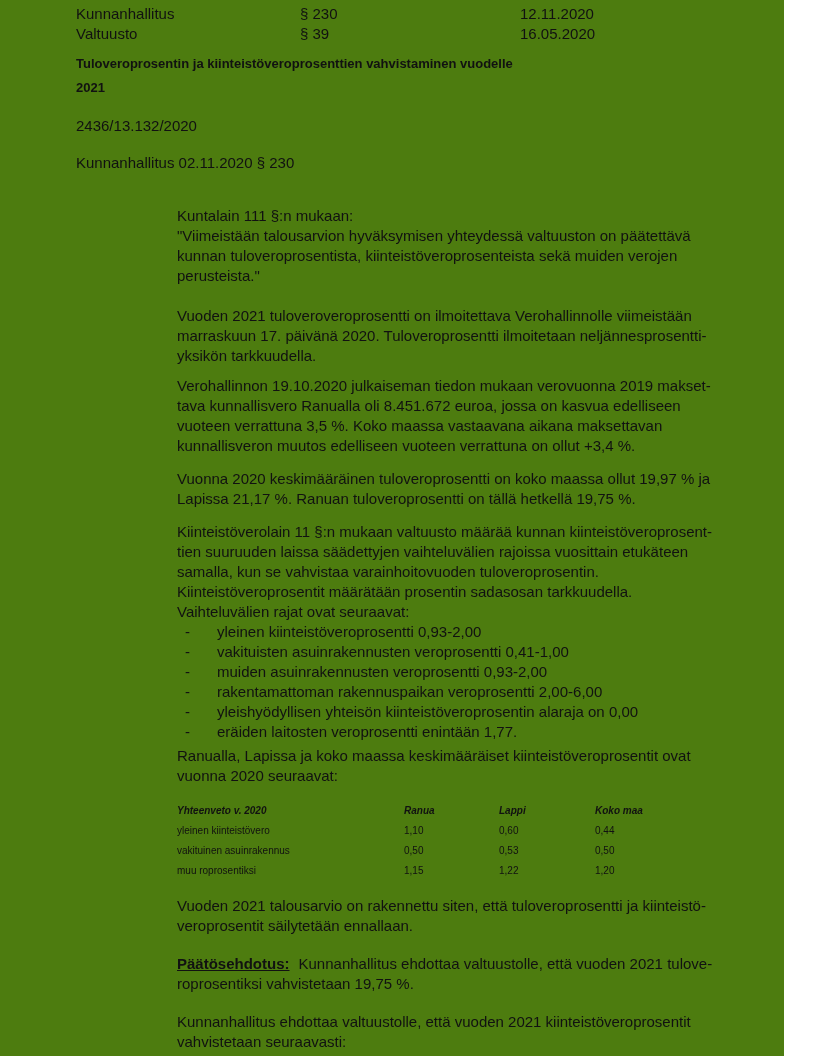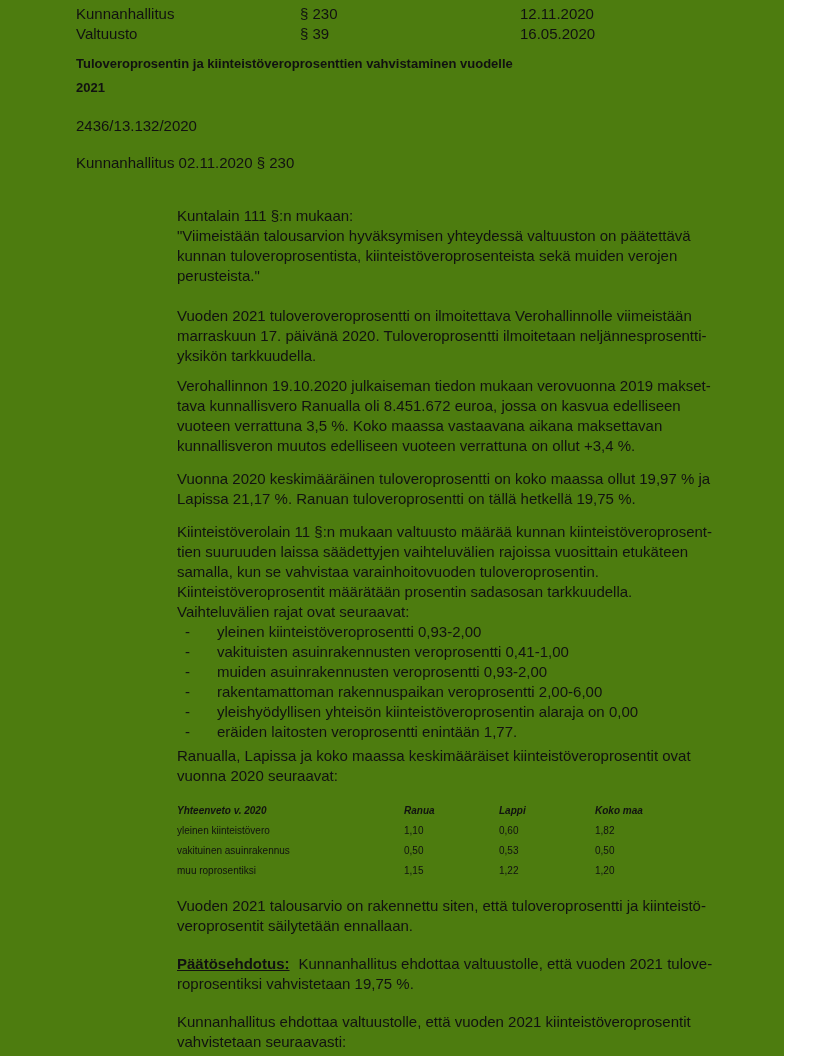--- a/index.html
+++ b/index.html
@@ -172,21 +172,21 @@
           <th>Ranua</th>
           <th>Lappi</th>
           <th>Koko maa</th>
         </tr>
       </thead>
       <tbody>
         <tr>
           <td>yleinen kiinteistövero</td>
           <td>1,10</td>
           <td>0,60</td>
-          <td>1,82</td>
+          <td>0,44</td>
         </tr>
         <tr>
           <td>vakituinen asuinrakennus</td>
           <td>0,50</td>
           <td>0,53</td>
           <td>0,50</td>
         </tr>
         <tr>
           <td>muu roprosentiksi</td>
           <td>1,15</td>

